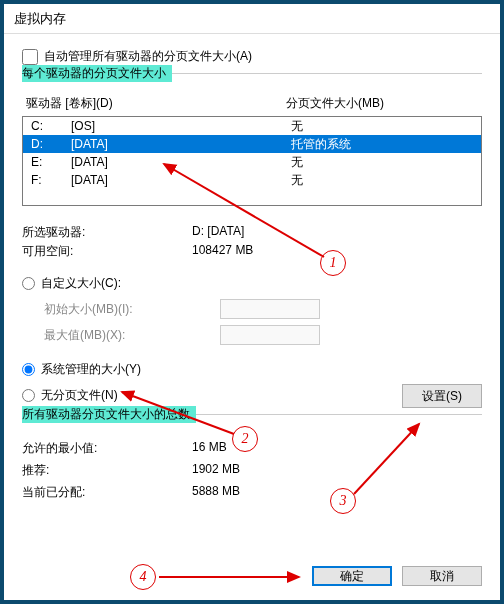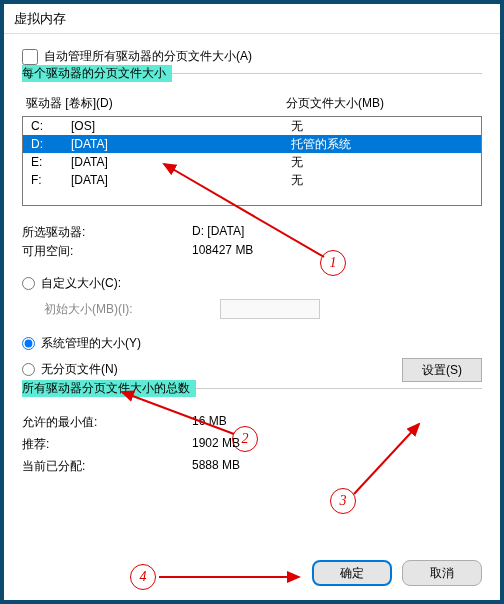--- a/index.html
+++ b/index.html
@@ -28,21 +28,21 @@
   .radio-row { display: flex; align-items: center; height: 26px; }
   .radio-row input { margin-right: 6px; }
   .field-row { display: flex; align-items: center; margin-left: 22px; height: 26px; color: #888; gap: 46px; }
   .field-row .flabel { width: 130px; }
   .field-row input { width: 100px; height: 20px; border: 1px solid #ccc; background: #f9f9f9; }
   .set-button-row { display: flex; justify-content: flex-end; margin-top: -24px; margin-bottom: 6px; }
   .btn { width: 80px; height: 24px; background: #e5e5e5; border: 1px solid #adadad; font-size: 12px; cursor: pointer; font-family: inherit; }
   .totals { margin-top: 8px; }
   .totals .info-row { height: 20px; }
   .dialog-buttons { position: absolute; bottom: 14px; right: 18px; display: flex; gap: 10px; }
-  .dialog-buttons .btn { width: 80px; height: 26px; border-radius: 8px; }
+  .dialog-buttons .btn { width: 80px; height: 20px; }
   .dialog-buttons .btn.ok { border: 2px solid #0078d7; }
   
   .anno-circle { position: absolute; width: 26px; height: 26px; border: 1.5px solid #d00; border-radius: 50%; color: #d00; font-size: 14px; text-align: center; line-height: 24px; pointer-events: none; font-style: italic; font-family: serif; }
   .anno-arrow { position: absolute; pointer-events: none; }
 </style>
 </head>
 <body>
 
 <div class="window">
   <div class="titlebar">虚拟内存</div>
@@ -96,20 +96,24 @@
       </div>
     </div>
 
     <div class="radio-group">
       <div class="radio-row">
         <input type="radio" name="sz" style="">
         <label>自定义大小(C):</label>
       </div>
       <div class="field-row">
         <span class="flabel">初始大小(MB)(I):</span>
+        <input type="text" disabled="" style="">
+      </div>
+      <div class="field-row">
+        <span class="flabel">最大值(MB)(X):</span>
         <input type="text" disabled="" style="">
       </div>
       <div class="radio-row" style="margin-top:8px;">
         <input type="radio" name="sz" checked="" style="">
         <label>系统管理的大小(Y)</label>
       </div>
       <div class="radio-row">
         <input type="radio" name="sz" style="">
         <label>无分页文件(N)</label>
       </div>

